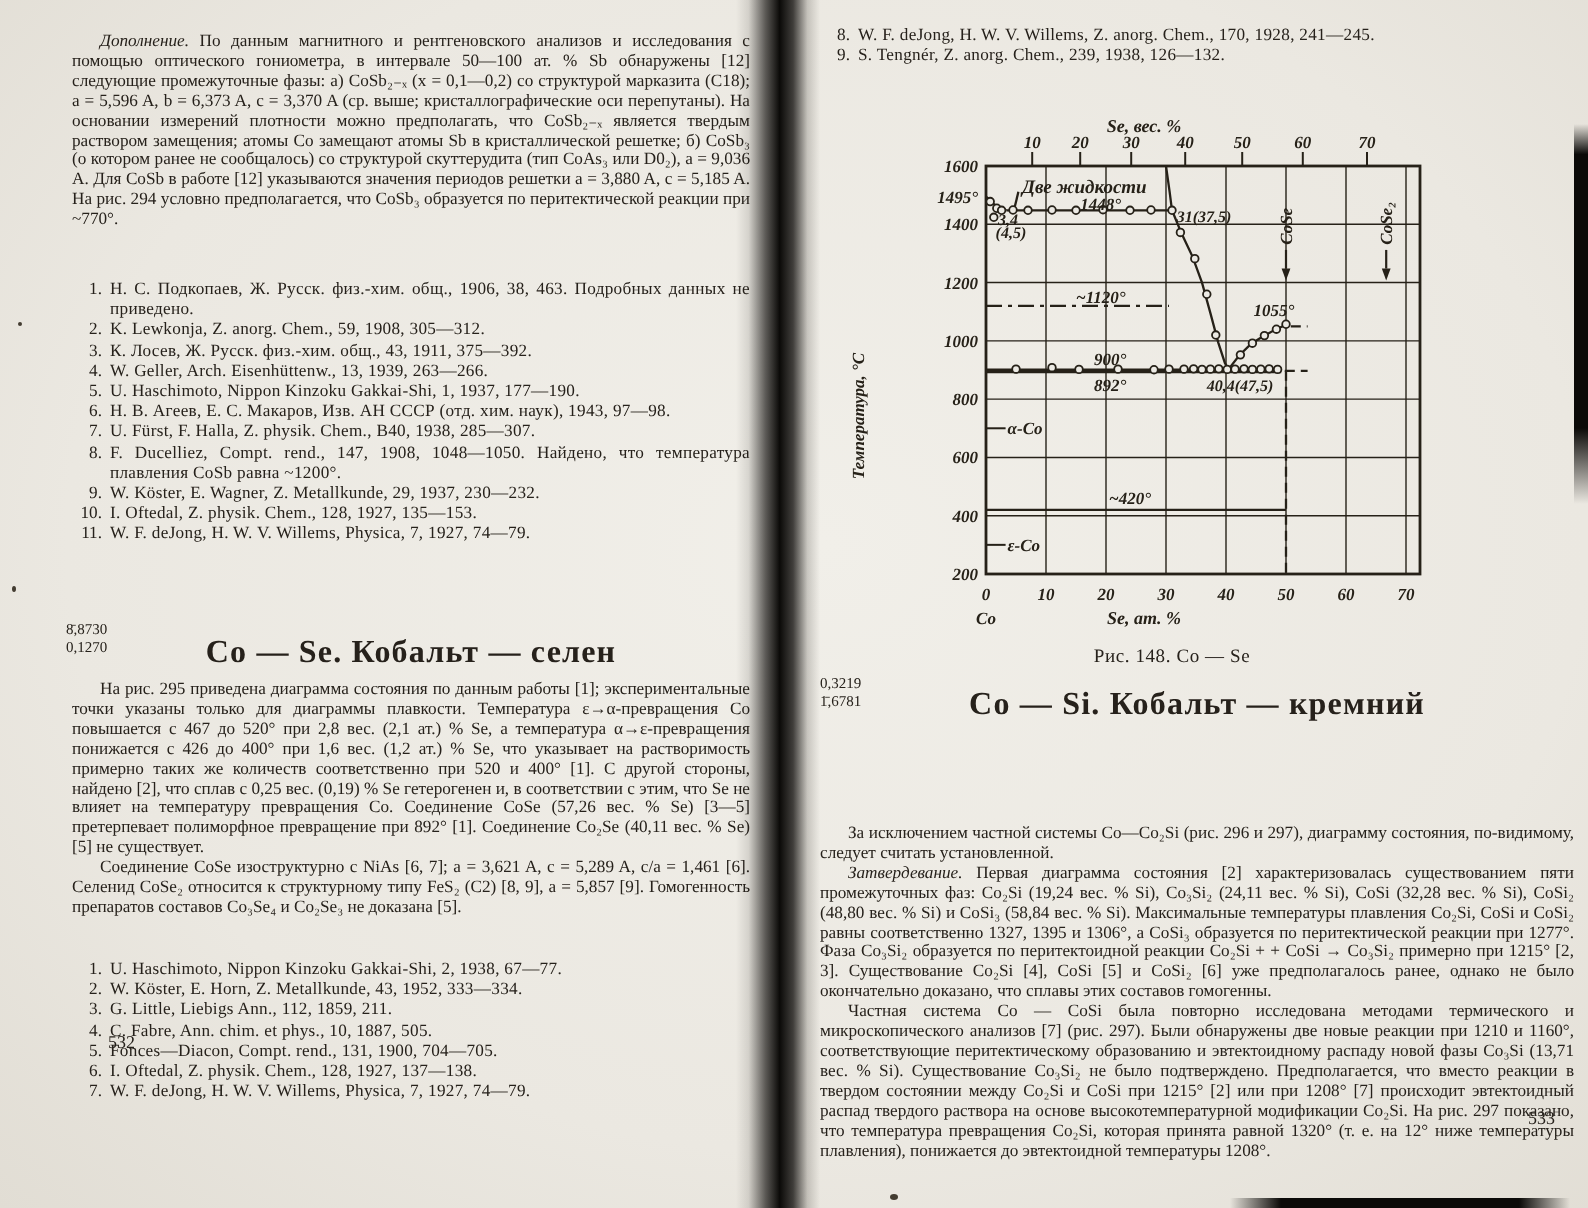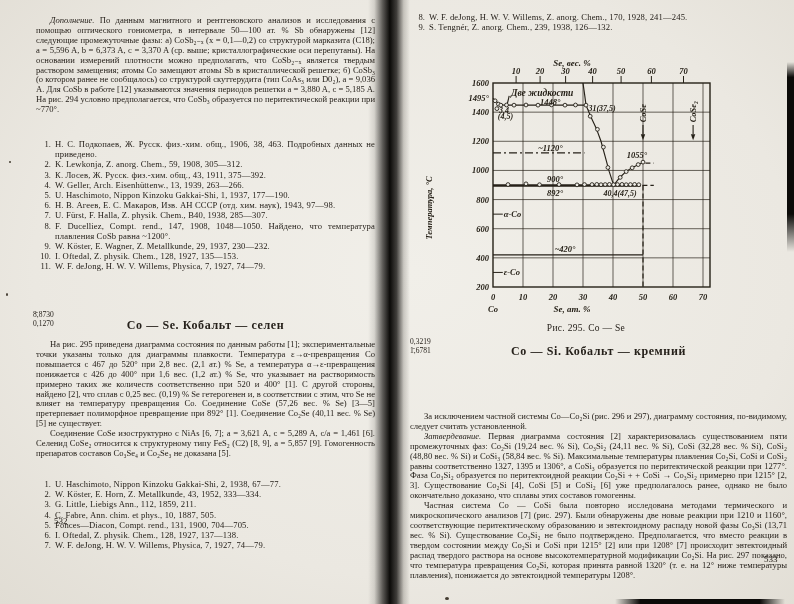--- a/index.html
+++ b/index.html
@@ -12,21 +12,21 @@
   .block{position:absolute;}
   .page-left .block{left:36px;width:339px;}
   .page-right .block{left:8px;width:377px;}
   .body-text{font-size:8.6px;line-height:9.9px;text-align:justify;}
   .bpara{margin:0;text-indent:14px;}
   .lead{font-style:italic;}
   .ref-list{font-size:8.6px;line-height:10.2px;text-align:justify;}
   .ref{display:flex;align-items:flex-start;}
   .ref-num{min-width:15px;text-align:right;margin-right:4px;flex:none;}
   .ref-text{flex:1;letter-spacing:0.15px;}
-  .heading{position:absolute;margin:0;font-size:12px;font-weight:bold;text-align:center;letter-spacing:0.6px;}
+  .heading{position:absolute;margin:0;font-size:16px;font-weight:bold;text-align:center;letter-spacing:0.6px;}
   .page-left .heading{left:36px;width:339px;}
   .page-right .heading{left:8px;width:377px;}
   .margin-note{position:absolute;font-size:7.5px;line-height:8.6px;}
   .page-number{position:absolute;font-size:9px;}
   .chart-block{position:absolute;left:18px;top:58px;width:372px;}
   .caption{font-size:9.5px;text-align:center;padding-right:40px;margin-top:3px;letter-spacing:0.3px;}
   .cl{fill:#262118;font-style:italic;font-weight:bold;font-family:"Liberation Serif","DejaVu Serif",serif;}
   .binding{position:absolute;left:368px;top:0;width:42px;height:604px;
      background:linear-gradient(90deg,rgba(30,28,24,0) 0%,rgba(30,28,24,0.12) 15%,rgba(15,13,11,0.65) 35%,#0b0a08 52%,rgba(15,13,11,0.78) 68%,rgba(40,36,30,0.2) 85%,rgba(30,28,24,0) 100%);}
   .edge-right{position:absolute;right:0;top:62px;width:7px;height:190px;
@@ -283,21 +283,21 @@
           </g>
           <g>
             <text transform="translate(226,64.34285714285714) rotate(-90)" class="cl" font-size="8.5">CoSe</text>
             <line x1="223" y1="66.96571428571428" x2="223" y2="76.29142857142857" stroke="#262118" stroke-width="1.1"></line>
             <polygon points="220.8,76.29142857142857 225.2,76.29142857142857 223,82.29142857142857" fill="#262118"></polygon>
             <text transform="translate(276.1,64.34285714285714) rotate(-90)" class="cl" font-size="8.5">CoSe₂</text>
             <line x1="273.1" y1="66.96571428571428" x2="273.1" y2="76.29142857142857" stroke="#262118" stroke-width="1.1"></line>
             <polygon points="270.90000000000003,76.29142857142857 275.3,76.29142857142857 273.1,82.29142857142857" fill="#262118"></polygon>
           </g>
         </svg>
-      <div class="caption">Рис. 295. Co — Se</div>
+      <div class="caption">Рис. 148. Co — Se</div>
     </div>
     <div class="margin-note" style="left:8px;top:338px;">
       <div>0,3219</div>
       <div>1̄,6781</div>
     </div>
     <h2 class="heading" style="top:344px;">Co — Si.  Кобальт — кремний</h2>
     <div class="block body-text" style="top:364px;margin-top:48px;">
         <p class="bpara">За исключением частной системы Co—Co₂Si (рис. 296 и 297), диаграмму состояния, по-видимому, следует считать установленной.</p>
         <p class="bpara"><span class="lead">Затвердевание. </span>Первая диаграмма состояния [2] характеризовалась существованием пяти промежуточных фаз: Co₂Si (19,24 вес. % Si), Co₃Si₂ (24,11 вес. % Si), CoSi (32,28 вес. % Si), CoSi₂ (48,80 вес. % Si) и CoSi₃ (58,84 вес. % Si). Максимальные температуры плавления Co₂Si, CoSi и CoSi₂ равны соответственно 1327, 1395 и 1306°, а CoSi₃ образуется по перитектической реакции при 1277°. Фаза Co₃Si₂ образуется по перитектоидной реакции Co₂Si + + CoSi → Co₃Si₂ примерно при 1215° [2, 3]. Существование Co₂Si [4], CoSi [5] и CoSi₂ [6] уже предполагалось ранее, однако не было окончательно доказано, что сплавы этих составов гомогенны.</p>
         <p class="bpara">Частная система Co — CoSi была повторно исследована методами термического и микроскопического анализов [7] (рис. 297). Были обнаружены две новые реакции при 1210 и 1160°, соответствующие перитектическому образованию и эвтектоидному распаду новой фазы Co₃Si (13,71 вес. % Si). Существование Co₃Si₂ не было подтверждено. Предполагается, что вместо реакции в твердом состоянии между Co₂Si и CoSi при 1215° [2] или при 1208° [7] происходит эвтектоидный распад твердого раствора на основе высокотемпературной модификации Co₂Si. На рис. 297 показано, что температура превращения Co₂Si, которая принята равной 1320° (т. е. на 12° ниже температуры плавления), понижается до эвтектоидной температуры 1208°.</p>

